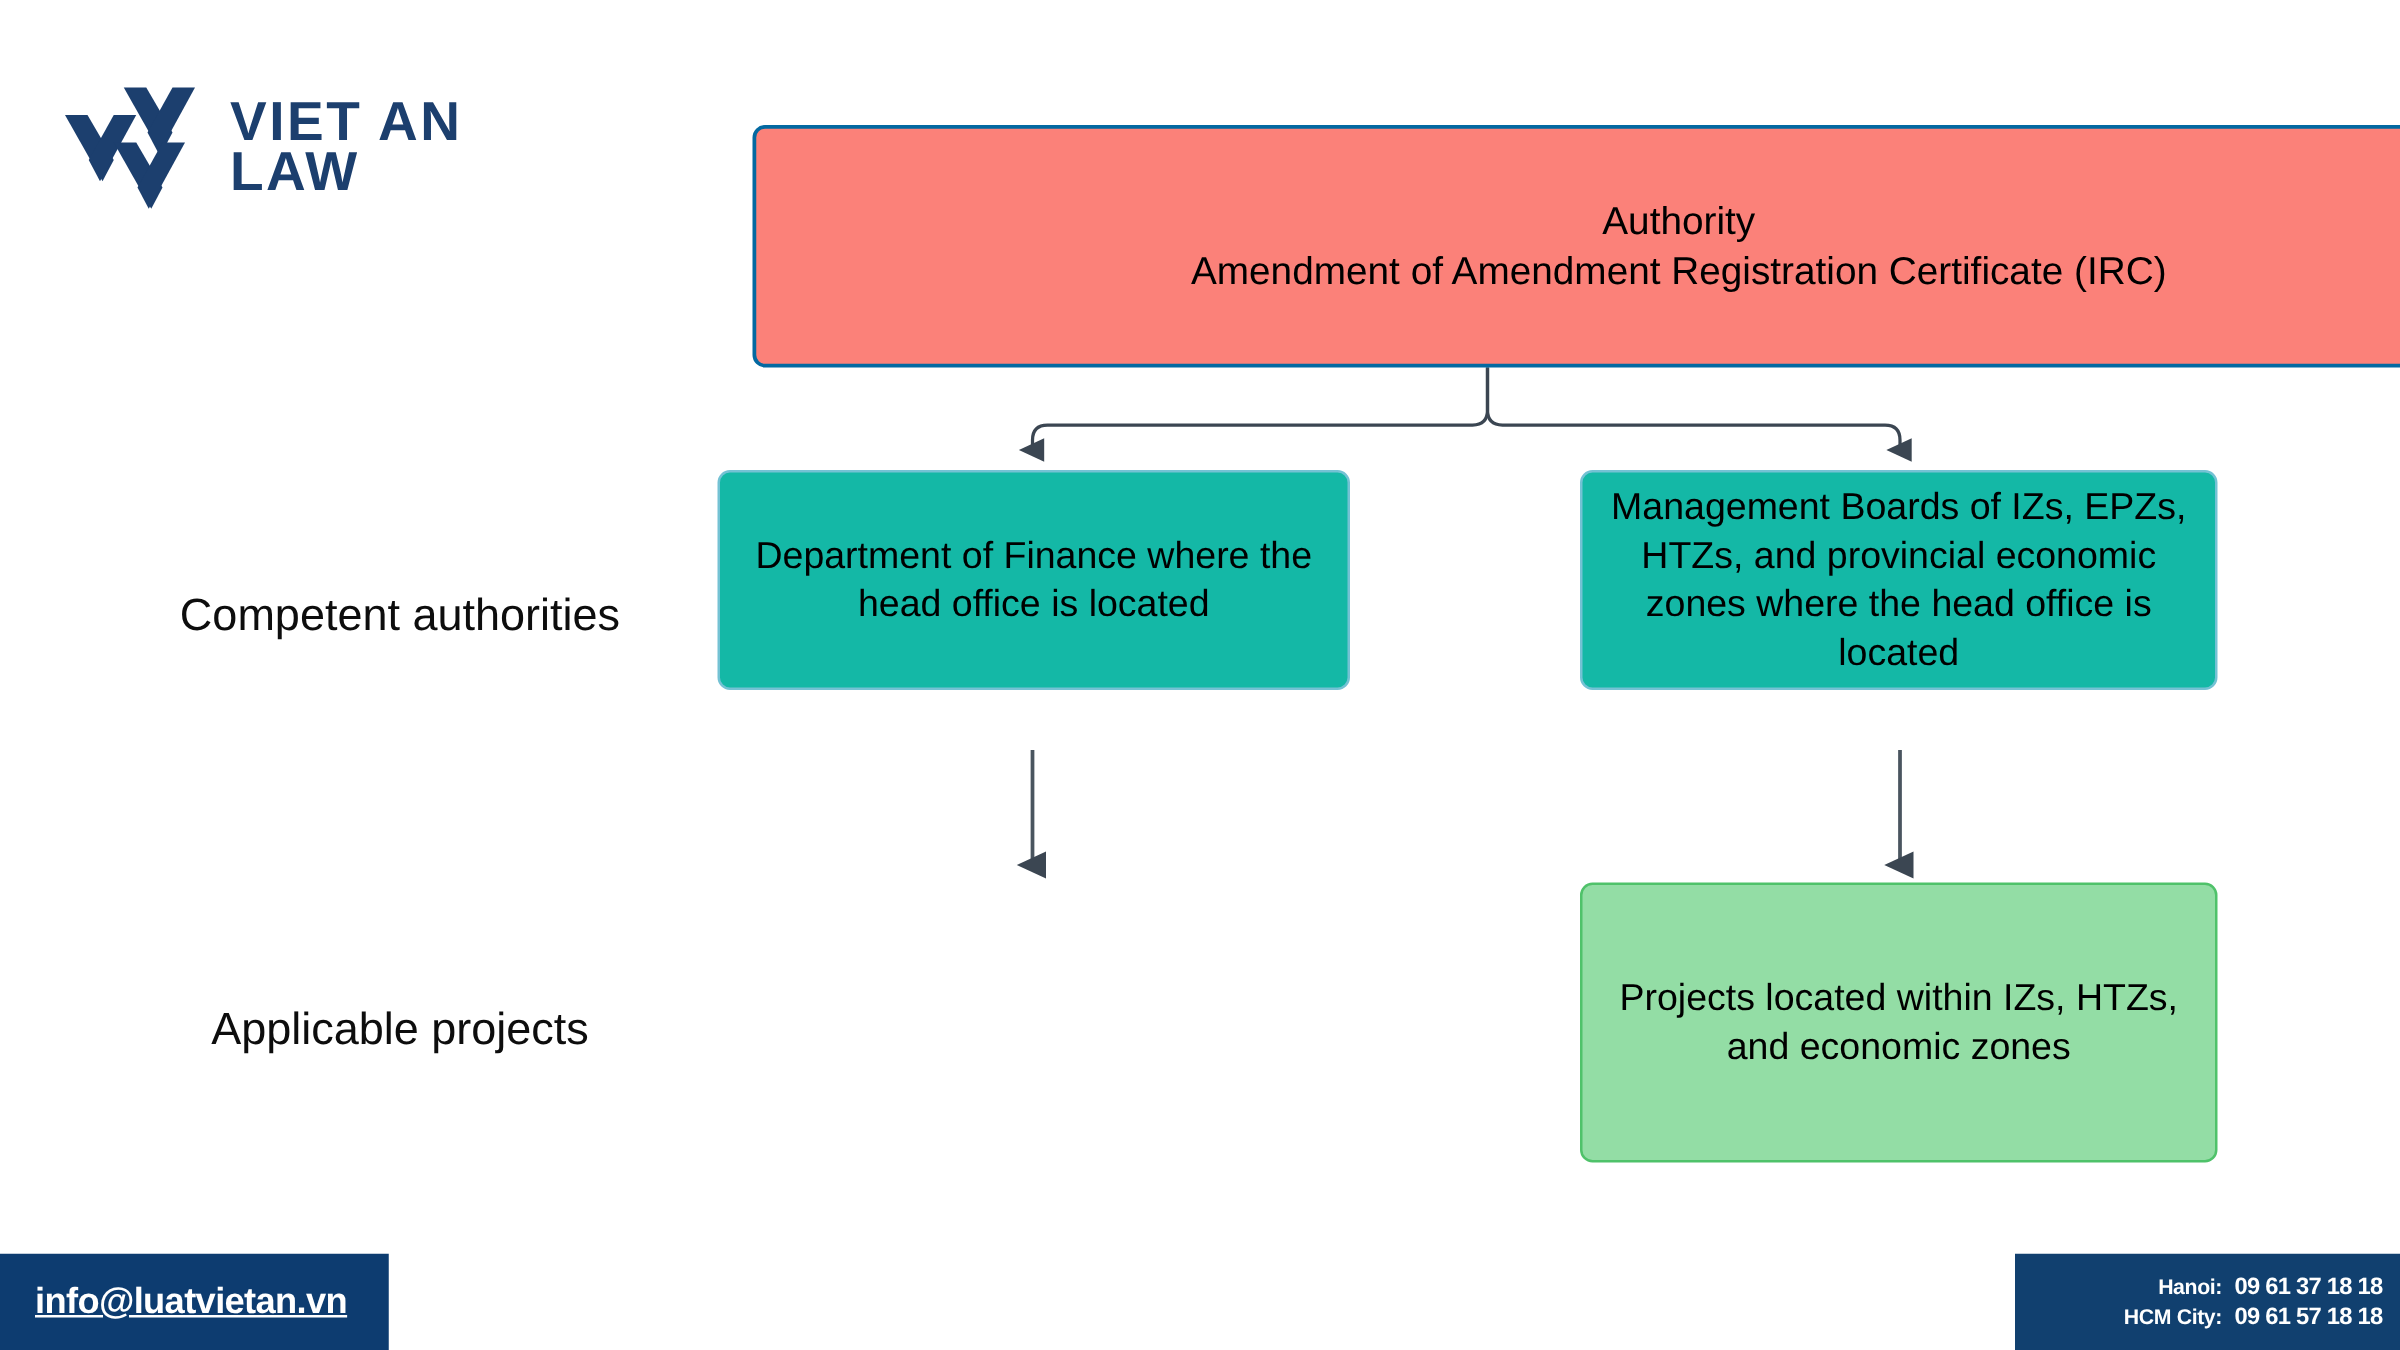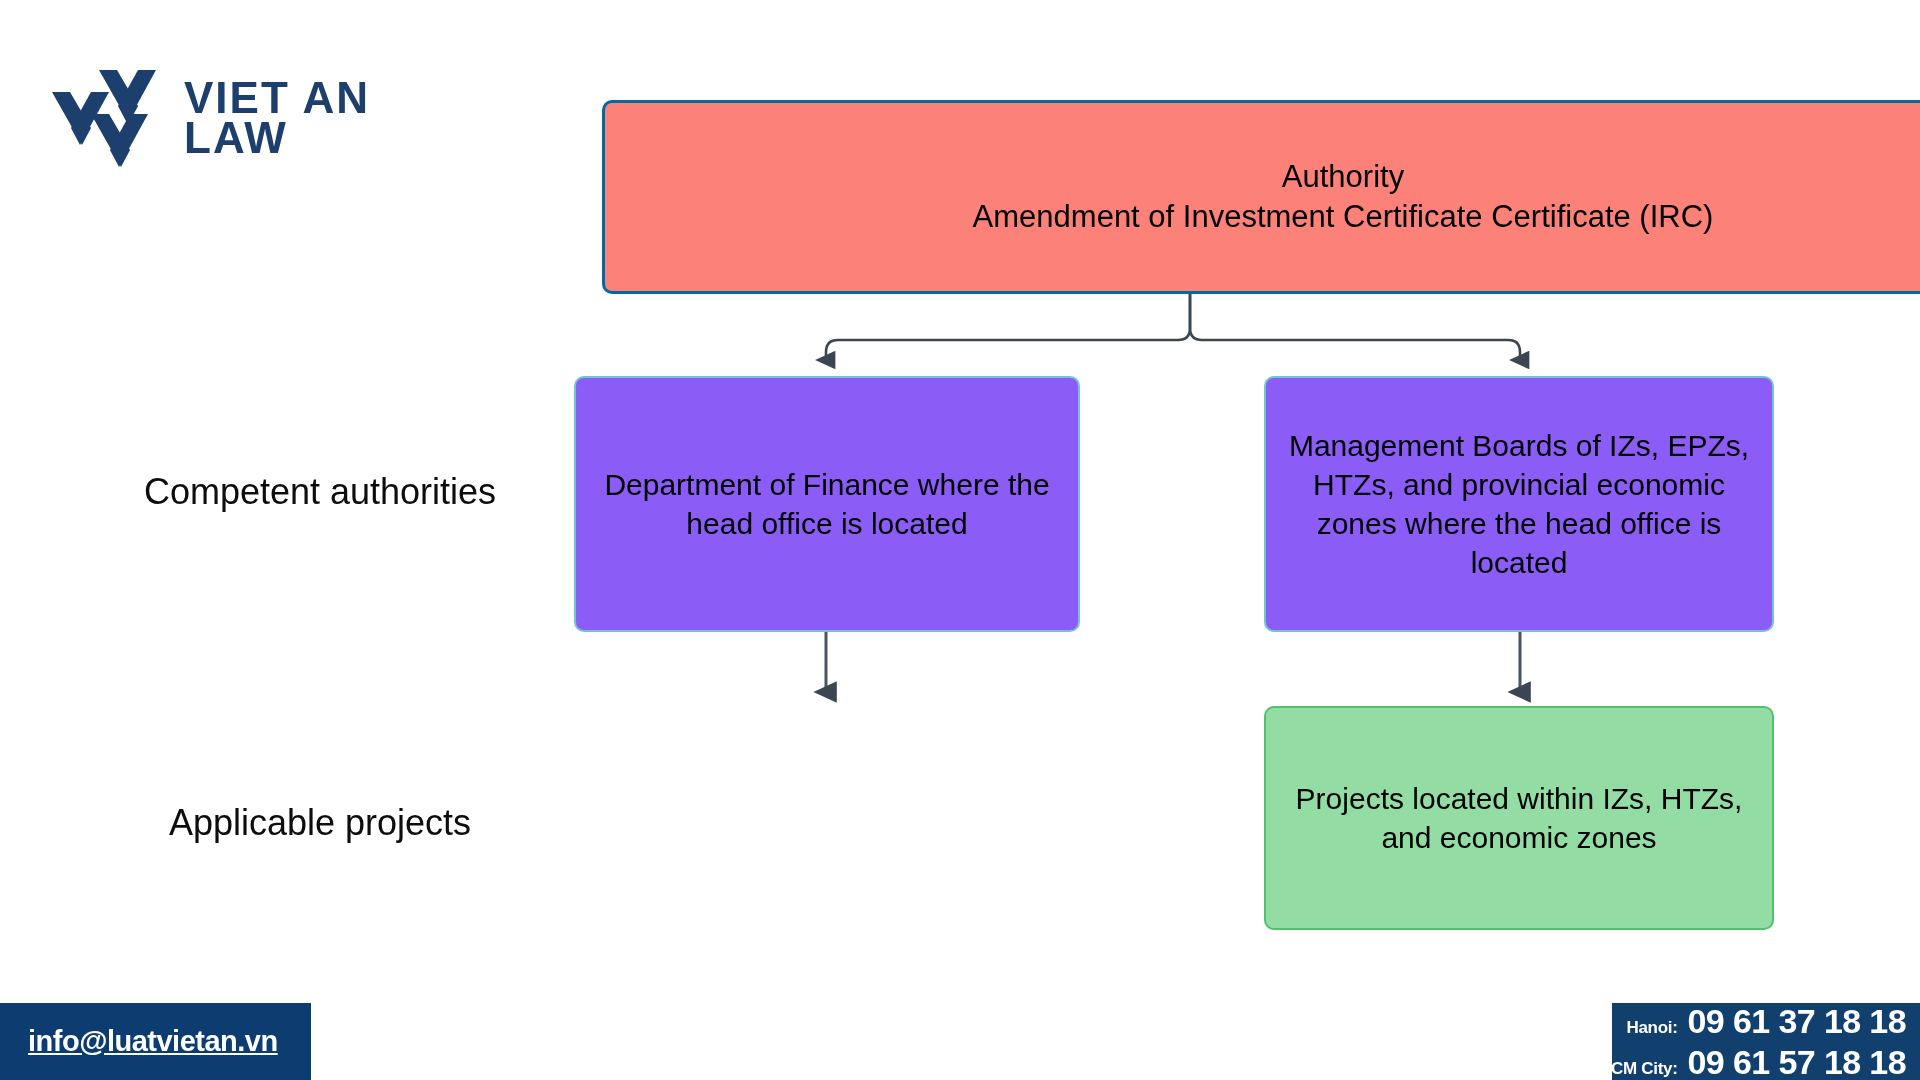--- a/index.html
+++ b/index.html
@@ -78,25 +78,25 @@
     height: 194px;
     background: #fb8179;
     border: 3px solid #0369a1;
     font-size: 31px;
   }
   .node-root .root-lines { display: block; }
   .node-root .root-lines .l1 { display: block; }
   .node-root .root-lines .l2 { display: block; }
 
   .node-blue {
-    background: #8b5cf6;
+    background: #14b8a6;
     border: 2px solid #74c2d4;
     font-size: 30px;
     top: 376px;
-    height: 256px;
+    height: 176px;
   }
   .node-blue.left  { left: 574px; width: 506px; }
   .node-blue.right { left: 1264px; width: 510px; }
 
   .node-green {
     background: #93dda5;
     border: 2px solid #4fc26a;
     font-size: 30px;
     top: 706px;
     height: 224px;
@@ -159,21 +159,21 @@
   .phone-city {
     color: #ffffff;
     font-size: 17px;
     font-weight: 700;
     text-align: right;
     min-width: 92px;
     letter-spacing: -0.3px;
   }
   .phone-number {
     color: #ffffff;
-    font-size: 34px;
+    font-size: 19px;
     font-weight: 700;
     letter-spacing: -0.6px;
     white-space: nowrap;
   }
 </style>
 </head>
 <body>
 
 <div class="logo-wrap">
   <svg class="logo-mark" viewBox="0 0 124 104" aria-hidden="true">
@@ -204,21 +204,21 @@
     <path d="M1190,294 L1190,328 Q1190,340 1178,340 L838,340 Q826,340 826,352 L826,360" fill="none" stroke="#3b4652" stroke-width="2.6" marker-end="url(#arrowhead)"></path>
     <path d="M1190,294 L1190,328 Q1190,340 1202,340 L1508,340 Q1520,340 1520,352 L1520,360" fill="none" stroke="#3b4652" stroke-width="2.6" marker-end="url(#arrowhead)"></path>
 
     <path d="M826,600 L826,692" fill="none" stroke="#4a555f" stroke-width="3" marker-end="url(#arrowhead)"></path>
     <path d="M1520,600 L1520,692" fill="none" stroke="#4a555f" stroke-width="3" marker-end="url(#arrowhead)"></path>
   </svg>
 
   <div class="node node-root">
     <span class="root-lines">
       <span class="l1">Authority</span>
-      <span class="l2">Amendment of Investment Certificate Certificate (IRC)</span>
+      <span class="l2">Amendment of Amendment Registration Certificate (IRC)</span>
     </span>
   </div>
 
   <div class="row-label authorities">Competent authorities</div>
   <div class="row-label projects">Applicable projects</div>
 
   <div class="node node-blue left">Department of Finance where the head office is located</div>
   <div class="node node-blue right">Management Boards of IZs, EPZs, HTZs, and provincial economic zones where the head office is located</div>
 
   <div class="node node-green right">Projects located within IZs, HTZs, and economic zones</div>

